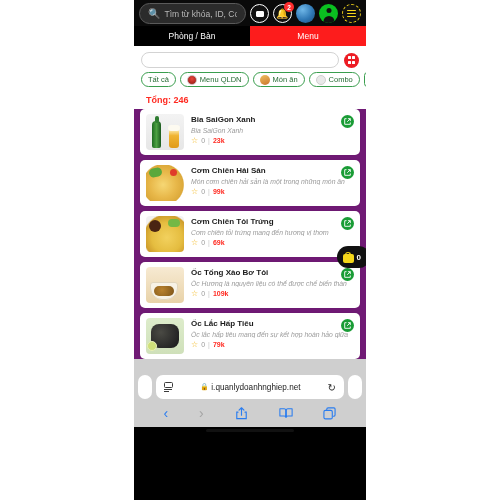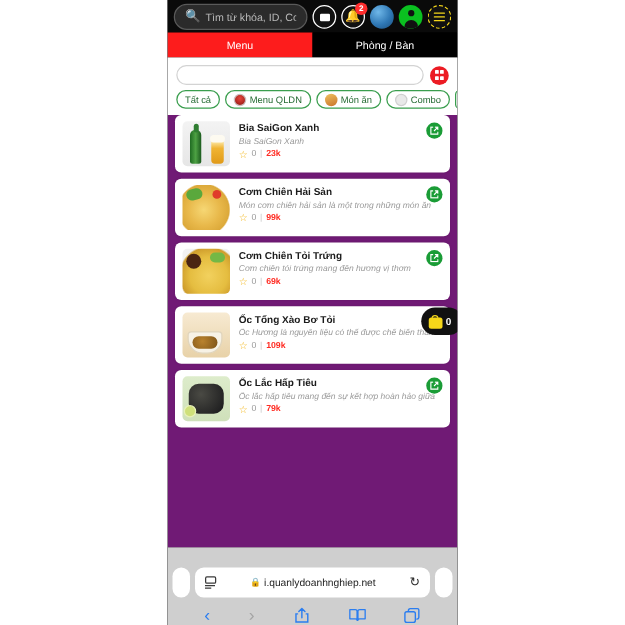--- a/index.html
+++ b/index.html
@@ -76,21 +76,21 @@
 
   
   .tabs { display:flex; height:20px; }
   .tab { flex:1; display:flex; align-items:center; justify-content:center;
          font-size:8.5px; color:#fff; }
   .tab.inactive { background:#000; }
   .tab.active { background:#fd1c1c; }
 
   
   .page {
-    background:#f4f4f4; height: 392px; position:relative; overflow:hidden;
+    background:#f4f4f4; height: 313px; position:relative; overflow:hidden;
     display:flex; flex-direction:column;justify-content:space-between;
   }
   .topsearch { display:flex; align-items:center; gap:5px; padding:6px 7px 4px 7px; background:#fff;}
   .topsearch .field {
     flex:1; height:16px; background:#fff; border:1px solid #d3d3d3; border-radius:9px;
   }
   .qr {
     width:15px; height:15px; border-radius:50%; background:#ec1c24; flex:0 0 auto;
     display:flex; align-items:center; justify-content:center;
   }
@@ -214,22 +214,22 @@
       <div class="hicon hi-menu">
         <span class="bars">
             <span></span>
             <span></span>
             <span></span>
           </span>
       </div>
     </div>
 
     <div class="tabs">
+      <div class="tab inactive">Phòng / Bàn</div>
       <div class="tab active">Menu</div>
-      <div class="tab inactive">Phòng / Bàn</div>
     </div>
 
     <div class="page">
 
       <div class="topsearch">
         <div class="field" title=""></div>
         <div class="qr">
           <span class="g">
               <i></i>
               <i></i>
@@ -251,20 +251,21 @@
           <span class="cimg food"></span>
           <span>Món ăn</span>
         </div>
         <div class="chip">
           <span class="cimg combo"></span>
           <span>Combo</span>
         </div>
         <div class="chip edge"></div>
       </div>
 
+      <div class="total">Tổng: 246</div>
 
       <div class="list">
 
         <div class="card">
           <div class="thumb t-beer">
             <span class="bottle"></span>
               <span class="glass"></span>
           </div>
           <div class="meta">
             <div class="m-title">Bia SaiGon Xanh</div>

